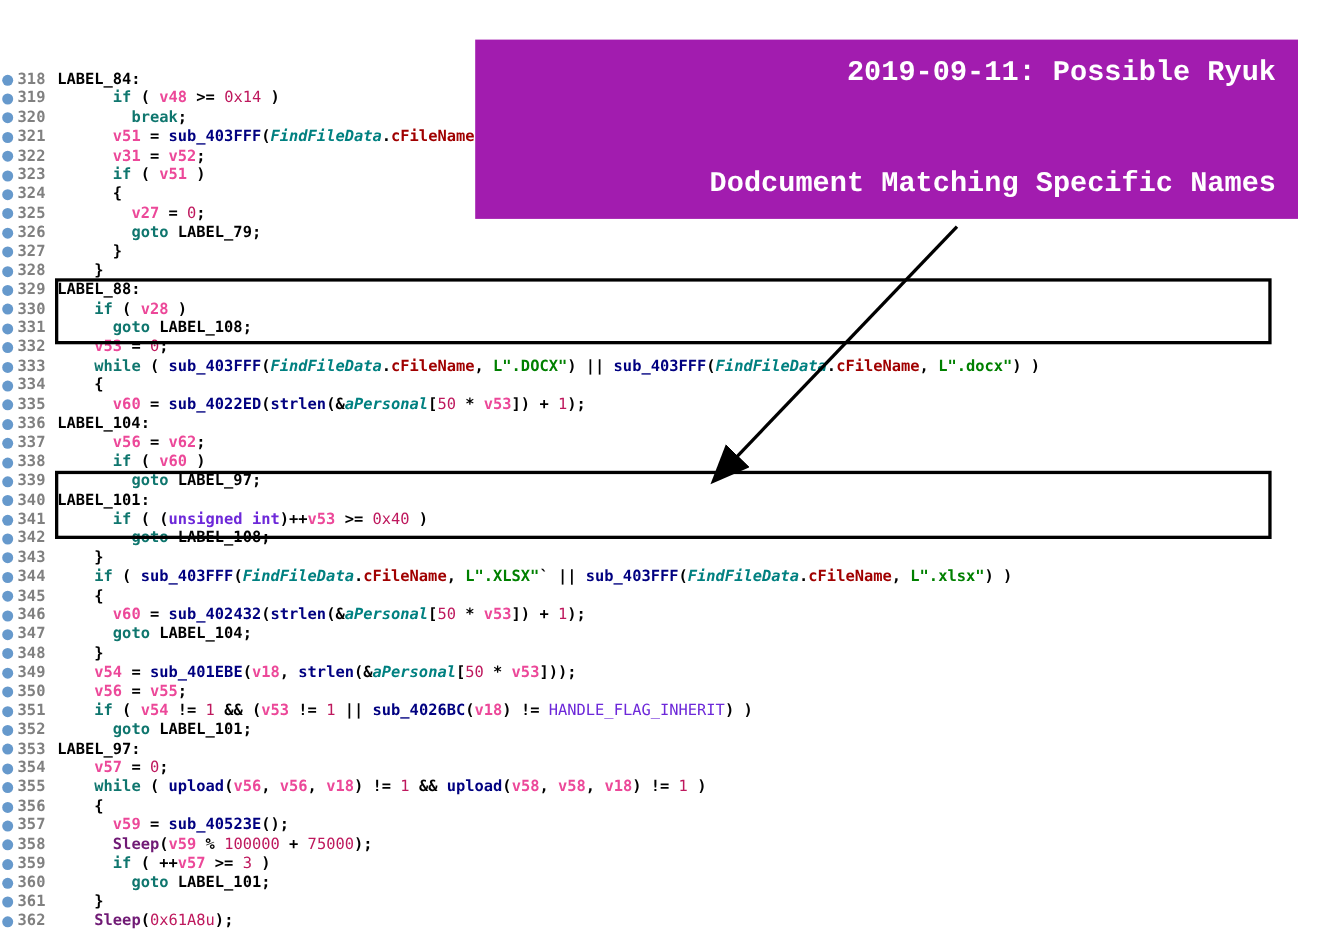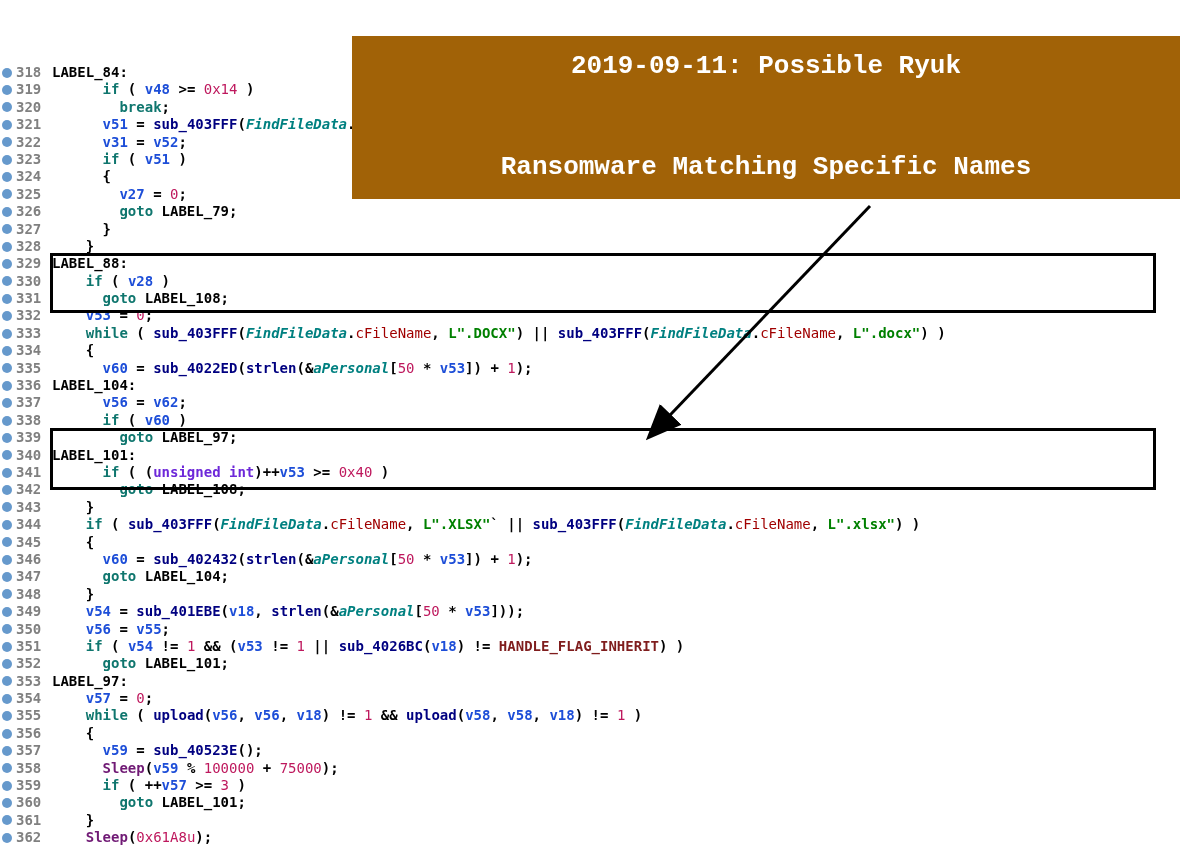--- a/index.html
+++ b/index.html
@@ -38,40 +38,40 @@
     margin-right: 2px;
     font-weight: bold;
     flex-shrink: 0;
   }
   .code {
     font-weight: bold;
   }
   .kw   { color: #0f766e; font-weight: bold; }
   .fn   { color: #000080; font-weight: bold; }
   .type { color: #6d28d9; font-weight: bold; }
-  .var  { color: #1d4ed8; font-weight: bold; }
-  .member { color: #a00000; font-weight: normal; }
+  .var  { color: #ec4899; font-weight: bold; }
+  .member { color: #a00000; font-weight: bold; }
   .gvar { color: #008080; font-weight: bold; font-style: italic; }
   .num  { color: #be185d; font-weight: normal; }
   .str  { color: #008000; font-weight: bold; }
-  .mac  { color: #7f1d1d; font-weight: bold; }
+  .mac  { color: #6d28d9; font-weight: normal; }
   .api  { color: #701a75; font-weight: bold; }
   .plain{ color: #000000; font-weight: bold; }
 
   .callout {
     position: absolute;
     top: 36px;
     right: 20px;
-    width: 828px;
-    background: #a16207;
+    width: 748px;
+    background: #a21caf;
     color: #ffffff;
     font-family: 'Courier New', monospace;
     font-size: 26px;
     font-weight: bold;
-    text-align: center;
+    text-align: right;
     padding: 14px 20px;
     line-height: 1.3;
     white-space: normal;
     z-index: 10;
   }
   .box1 {
     position: absolute;
     left: 50px;
     top: 253px;
     width: 1106px;
@@ -104,21 +104,21 @@
 <body>
 
 
 
 <div class="code-container" id="code-container"><div class="line"><span class="bullet"></span><span class="lineno">318</span><span class="code"><span class="plain">LABEL_84:</span></span></div><div class="line"><span class="bullet"></span><span class="lineno">319</span><span class="code"><span class="plain">      </span><span class="kw">if</span><span class="plain"> ( </span><span class="var">v48</span><span class="plain"> &gt;= </span><span class="num">0x14</span><span class="plain"> )</span></span></div><div class="line"><span class="bullet"></span><span class="lineno">320</span><span class="code"><span class="plain">        </span><span class="kw">break</span><span class="plain">;</span></span></div><div class="line"><span class="bullet"></span><span class="lineno">321</span><span class="code"><span class="plain">      </span><span class="var">v51</span><span class="plain"> = </span><span class="fn">sub_403FFF</span><span class="plain">(</span><span class="gvar">FindFileData</span><span class="plain">.</span><span class="member">cFileName</span><span class="plain">, &amp;</span><span class="gvar">aSecuritynCsr10</span><span class="plain">[</span><span class="num">50</span><span class="plain"> * </span><span class="var">v48</span><span class="plain">]);</span></span></div><div class="line"><span class="bullet"></span><span class="lineno">322</span><span class="code"><span class="plain">      </span><span class="var">v31</span><span class="plain"> = </span><span class="var">v52</span><span class="plain">;</span></span></div><div class="line"><span class="bullet"></span><span class="lineno">323</span><span class="code"><span class="plain">      </span><span class="kw">if</span><span class="plain"> ( </span><span class="var">v51</span><span class="plain"> )</span></span></div><div class="line"><span class="bullet"></span><span class="lineno">324</span><span class="code"><span class="plain">      {</span></span></div><div class="line"><span class="bullet"></span><span class="lineno">325</span><span class="code"><span class="plain">        </span><span class="var">v27</span><span class="plain"> = </span><span class="num">0</span><span class="plain">;</span></span></div><div class="line"><span class="bullet"></span><span class="lineno">326</span><span class="code"><span class="plain">        </span><span class="kw">goto</span><span class="plain"> LABEL_79;</span></span></div><div class="line"><span class="bullet"></span><span class="lineno">327</span><span class="code"><span class="plain">      }</span></span></div><div class="line"><span class="bullet"></span><span class="lineno">328</span><span class="code"><span class="plain">    }</span></span></div><div class="line"><span class="bullet"></span><span class="lineno">329</span><span class="code"><span class="plain">LABEL_88:</span></span></div><div class="line"><span class="bullet"></span><span class="lineno">330</span><span class="code"><span class="plain">    </span><span class="kw">if</span><span class="plain"> ( </span><span class="var">v28</span><span class="plain"> )</span></span></div><div class="line"><span class="bullet"></span><span class="lineno">331</span><span class="code"><span class="plain">      </span><span class="kw">goto</span><span class="plain"> LABEL_108;</span></span></div><div class="line"><span class="bullet"></span><span class="lineno">332</span><span class="code"><span class="plain">    </span><span class="var">v53</span><span class="plain"> = </span><span class="num">0</span><span class="plain">;</span></span></div><div class="line"><span class="bullet"></span><span class="lineno">333</span><span class="code"><span class="plain">    </span><span class="kw">while</span><span class="plain"> ( </span><span class="fn">sub_403FFF</span><span class="plain">(</span><span class="gvar">FindFileData</span><span class="plain">.</span><span class="member">cFileName</span><span class="plain">, </span><span class="str">L".DOCX"</span><span class="plain">) || </span><span class="fn">sub_403FFF</span><span class="plain">(</span><span class="gvar">FindFileData</span><span class="plain">.</span><span class="member">cFileName</span><span class="plain">, </span><span class="str">L".docx"</span><span class="plain">) )</span></span></div><div class="line"><span class="bullet"></span><span class="lineno">334</span><span class="code"><span class="plain">    {</span></span></div><div class="line"><span class="bullet"></span><span class="lineno">335</span><span class="code"><span class="plain">      </span><span class="var">v60</span><span class="plain"> = </span><span class="fn">sub_4022ED</span><span class="plain">(</span><span class="fn">strlen</span><span class="plain">(&amp;</span><span class="gvar">aPersonal</span><span class="plain">[</span><span class="num">50</span><span class="plain"> * </span><span class="var">v53</span><span class="plain">]) + </span><span class="num">1</span><span class="plain">);</span></span></div><div class="line"><span class="bullet"></span><span class="lineno">336</span><span class="code"><span class="plain">LABEL_104:</span></span></div><div class="line"><span class="bullet"></span><span class="lineno">337</span><span class="code"><span class="plain">      </span><span class="var">v56</span><span class="plain"> = </span><span class="var">v62</span><span class="plain">;</span></span></div><div class="line"><span class="bullet"></span><span class="lineno">338</span><span class="code"><span class="plain">      </span><span class="kw">if</span><span class="plain"> ( </span><span class="var">v60</span><span class="plain"> )</span></span></div><div class="line"><span class="bullet"></span><span class="lineno">339</span><span class="code"><span class="plain">        </span><span class="kw">goto</span><span class="plain"> LABEL_97;</span></span></div><div class="line"><span class="bullet"></span><span class="lineno">340</span><span class="code"><span class="plain">LABEL_101:</span></span></div><div class="line"><span class="bullet"></span><span class="lineno">341</span><span class="code"><span class="plain">      </span><span class="kw">if</span><span class="plain"> ( (</span><span class="type">unsigned int</span><span class="plain">)++</span><span class="var">v53</span><span class="plain"> &gt;= </span><span class="num">0x40</span><span class="plain"> )</span></span></div><div class="line"><span class="bullet"></span><span class="lineno">342</span><span class="code"><span class="plain">        </span><span class="kw">goto</span><span class="plain"> LABEL_108;</span></span></div><div class="line"><span class="bullet"></span><span class="lineno">343</span><span class="code"><span class="plain">    }</span></span></div><div class="line"><span class="bullet"></span><span class="lineno">344</span><span class="code"><span class="plain">    </span><span class="kw">if</span><span class="plain"> ( </span><span class="fn">sub_403FFF</span><span class="plain">(</span><span class="gvar">FindFileData</span><span class="plain">.</span><span class="member">cFileName</span><span class="plain">, </span><span class="str">L".XLSX"</span><span class="plain">` || </span><span class="fn">sub_403FFF</span><span class="plain">(</span><span class="gvar">FindFileData</span><span class="plain">.</span><span class="member">cFileName</span><span class="plain">, </span><span class="str">L".xlsx"</span><span class="plain">) )</span></span></div><div class="line"><span class="bullet"></span><span class="lineno">345</span><span class="code"><span class="plain">    {</span></span></div><div class="line"><span class="bullet"></span><span class="lineno">346</span><span class="code"><span class="plain">      </span><span class="var">v60</span><span class="plain"> = </span><span class="fn">sub_402432</span><span class="plain">(</span><span class="fn">strlen</span><span class="plain">(&amp;</span><span class="gvar">aPersonal</span><span class="plain">[</span><span class="num">50</span><span class="plain"> * </span><span class="var">v53</span><span class="plain">]) + </span><span class="num">1</span><span class="plain">);</span></span></div><div class="line"><span class="bullet"></span><span class="lineno">347</span><span class="code"><span class="plain">      </span><span class="kw">goto</span><span class="plain"> LABEL_104;</span></span></div><div class="line"><span class="bullet"></span><span class="lineno">348</span><span class="code"><span class="plain">    }</span></span></div><div class="line"><span class="bullet"></span><span class="lineno">349</span><span class="code"><span class="plain">    </span><span class="var">v54</span><span class="plain"> = </span><span class="fn">sub_401EBE</span><span class="plain">(</span><span class="var">v18</span><span class="plain">, </span><span class="fn">strlen</span><span class="plain">(&amp;</span><span class="gvar">aPersonal</span><span class="plain">[</span><span class="num">50</span><span class="plain"> * </span><span class="var">v53</span><span class="plain">]));</span></span></div><div class="line"><span class="bullet"></span><span class="lineno">350</span><span class="code"><span class="plain">    </span><span class="var">v56</span><span class="plain"> = </span><span class="var">v55</span><span class="plain">;</span></span></div><div class="line"><span class="bullet"></span><span class="lineno">351</span><span class="code"><span class="plain">    </span><span class="kw">if</span><span class="plain"> ( </span><span class="var">v54</span><span class="plain"> != </span><span class="num">1</span><span class="plain"> &amp;&amp; (</span><span class="var">v53</span><span class="plain"> != </span><span class="num">1</span><span class="plain"> || </span><span class="fn">sub_4026BC</span><span class="plain">(</span><span class="var">v18</span><span class="plain">) != </span><span class="mac">HANDLE_FLAG_INHERIT</span><span class="plain">) )</span></span></div><div class="line"><span class="bullet"></span><span class="lineno">352</span><span class="code"><span class="plain">      </span><span class="kw">goto</span><span class="plain"> LABEL_101;</span></span></div><div class="line"><span class="bullet"></span><span class="lineno">353</span><span class="code"><span class="plain">LABEL_97:</span></span></div><div class="line"><span class="bullet"></span><span class="lineno">354</span><span class="code"><span class="plain">    </span><span class="var">v57</span><span class="plain"> = </span><span class="num">0</span><span class="plain">;</span></span></div><div class="line"><span class="bullet"></span><span class="lineno">355</span><span class="code"><span class="plain">    </span><span class="kw">while</span><span class="plain"> ( </span><span class="fn">upload</span><span class="plain">(</span><span class="var">v56</span><span class="plain">, </span><span class="var">v56</span><span class="plain">, </span><span class="var">v18</span><span class="plain">) != </span><span class="num">1</span><span class="plain"> &amp;&amp; </span><span class="fn">upload</span><span class="plain">(</span><span class="var">v58</span><span class="plain">, </span><span class="var">v58</span><span class="plain">, </span><span class="var">v18</span><span class="plain">) != </span><span class="num">1</span><span class="plain"> )</span></span></div><div class="line"><span class="bullet"></span><span class="lineno">356</span><span class="code"><span class="plain">    {</span></span></div><div class="line"><span class="bullet"></span><span class="lineno">357</span><span class="code"><span class="plain">      </span><span class="var">v59</span><span class="plain"> = </span><span class="fn">sub_40523E</span><span class="plain">();</span></span></div><div class="line"><span class="bullet"></span><span class="lineno">358</span><span class="code"><span class="plain">      </span><span class="api">Sleep</span><span class="plain">(</span><span class="var">v59</span><span class="plain"> % </span><span class="num">100000</span><span class="plain"> + </span><span class="num">75000</span><span class="plain">);</span></span></div><div class="line"><span class="bullet"></span><span class="lineno">359</span><span class="code"><span class="plain">      </span><span class="kw">if</span><span class="plain"> ( ++</span><span class="var">v57</span><span class="plain"> &gt;= </span><span class="num">3</span><span class="plain"> )</span></span></div><div class="line"><span class="bullet"></span><span class="lineno">360</span><span class="code"><span class="plain">        </span><span class="kw">goto</span><span class="plain"> LABEL_101;</span></span></div><div class="line"><span class="bullet"></span><span class="lineno">361</span><span class="code"><span class="plain">    }</span></span></div><div class="line"><span class="bullet"></span><span class="lineno">362</span><span class="code"><span class="plain">    </span><span class="api">Sleep</span><span class="plain">(</span><span class="num">0x61A8u</span><span class="plain">);</span></span></div><div class="line"><span class="lineno">363</span><span class="code"><span class="plain">LABEL_108:</span></span></div></div>
 
 <div class="callout">
   <span>2019-09-11: Possible Ryuk</span><br>
   <br>
   <br>
-  <span>Ransomware Matching Specific Names</span>
+  <span>Dodcument Matching Specific Names</span>
 </div>
 
 <div class="box1"></div>
 <div class="box2"></div>
 
 <svg class="arrow" viewBox="0 0 260 260">
   <defs>
     <marker id="ah" markerWidth="14" markerHeight="14" refX="10" refY="5" orient="auto">
       <polygon points="0,0 12,5 0,10" fill="#000"></polygon>
     </marker>

